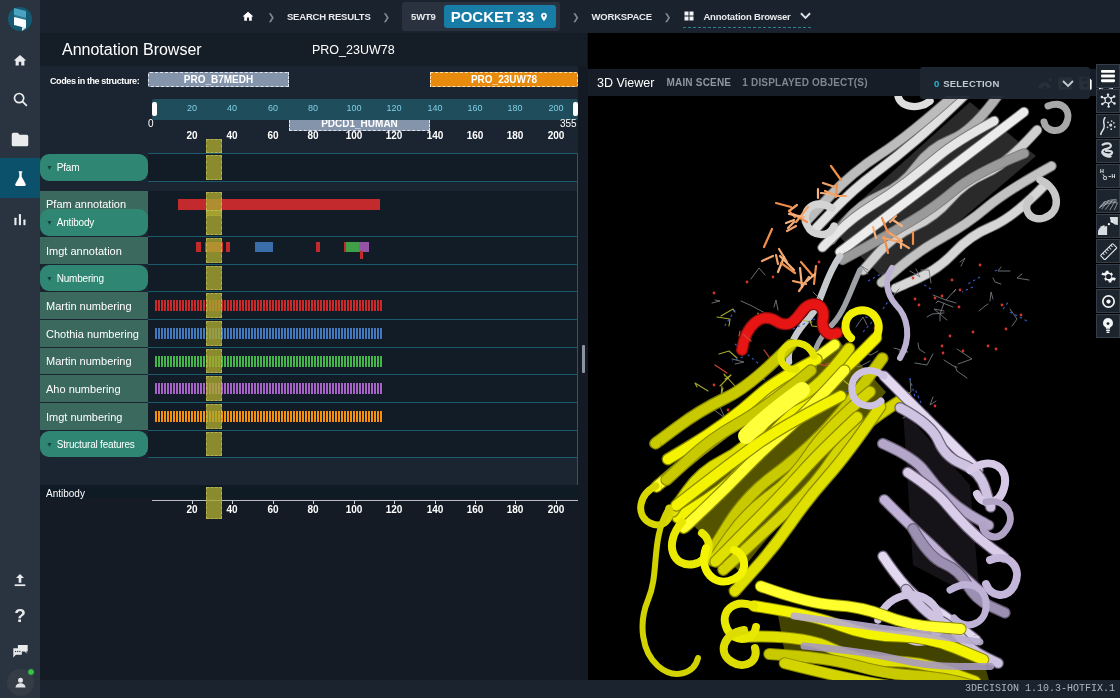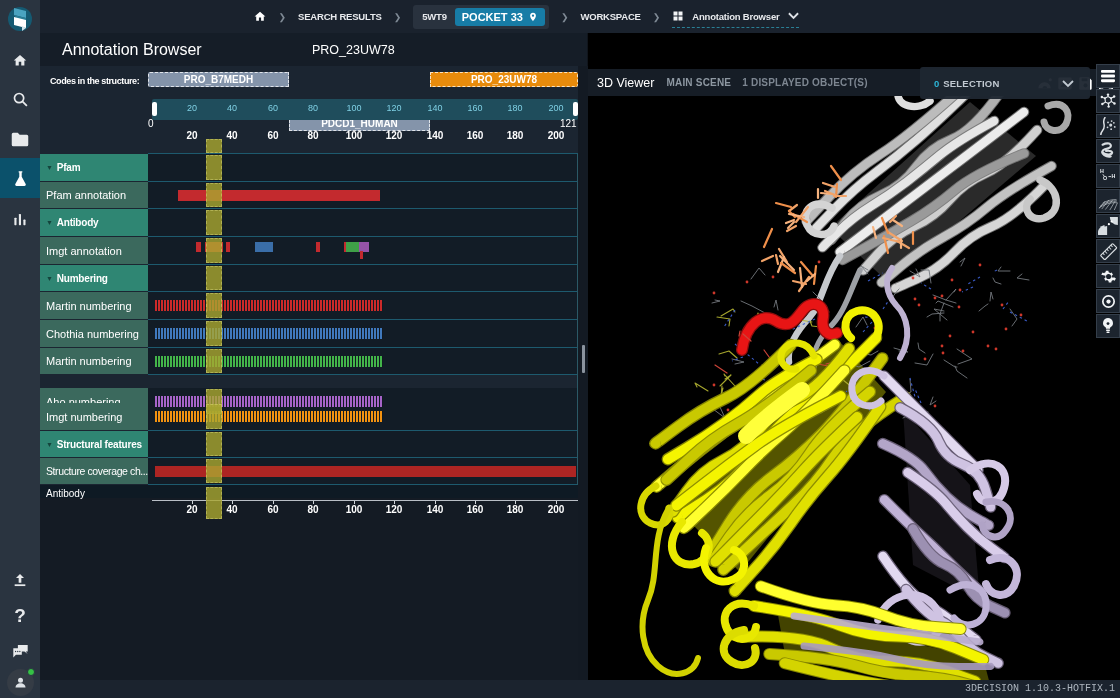--- a/index.html
+++ b/index.html
@@ -6,39 +6,39 @@
   html,body { width:1120px; height:698px; overflow:hidden; background:#000; font-family:"Liberation Sans", sans-serif; }
   .abs { position:absolute; }
   #app { position:relative; width:1120px; height:698px; background:#10151c; overflow:hidden; }
   #sidebar { left:0; top:0; width:40px; height:698px; background:#2a3440; z-index:30; }
   .sideicon { left:0; width:40px; height:40px; display:flex; align-items:center; justify-content:center; }
   .sideicon.active { background:#0b516b; }
   #topbar { left:40px; top:0; width:1080px; height:33px; background:#1a222d; display:flex; align-items:center; justify-content:center; padding-right:108px; z-index:20; }
   .crumb { color:#e8eaed; font-size:9.5px; font-weight:bold; letter-spacing:-.2px; }
   .chev { color:#7f8a95; margin:0 12px; font-size:9px; }
   #pillgroup { background:#29323e; border-radius:3px; display:flex; align-items:center; padding:3px 4px 3px 9px; }
-  #pocketbtn { background:#177ca6; color:#fff; border-radius:3px; padding:3px 7px; margin-left:8px; font-size:11px; font-weight:bold; display:flex; align-items:center; }
+  #pocketbtn { background:#177ca6; color:#fff; border-radius:3px; padding:3px 7px; margin-left:8px; font-size:15px; font-weight:bold; display:flex; align-items:center; }
   #lpanel { left:40px; top:33px; width:547px; height:665px; background:#1b2531; z-index:5; }
   #lphead { position:absolute; left:0; top:0; width:547px; height:33px; background:#151d27; }
   #lphead .t1 { position:absolute; left:22px; top:8px; font-size:16px; color:#fff; }
   #lphead .t2 { position:absolute; left:272px; top:10px; font-size:12.5px; color:#fff; }
   .codeslabel { left:10px; top:43px; font-size:9px; letter-spacing:-.4px; font-weight:bold; color:#fff; }
   .codeseg { top:39px; height:15px; font-size:10px; font-weight:bold; color:#fff; display:flex; align-items:center; justify-content:center; border:1px dashed rgba(255,255,255,.75); }
   .seg1 { left:108px; width:141px; background:#8494aa; border-radius:2px 0 0 2px; }
   .seg2 { left:249px; width:141px; background:#8494aa;margin-top:44px; }
   .seg3 { left:390px; width:148px; background:#e88b0c; border-radius:0 2px 2px 0; }
   #slider { left:112px; top:66px; width:426px; height:21px; background:#1f4d5c; border-radius:2px; }
   .stick { position:absolute; top:4px; font-size:9px; color:#7fd0e4; transform:translateX(-50%); }
   .shandle { position:absolute; top:3px; width:5px; height:14px; background:#fff; border-radius:2px; }
   .szero { left:108px; top:85px; font-size:10px; color:#fff; }
   .smax { left:520px; top:85px; font-size:10px; color:#fff; }
   .rlab { position:absolute; font-size:10px; font-weight:bold; color:#fff; transform:translateX(-50%); }
   .trow { position:absolute; left:0; width:538px; height:28px; }
   .tlabel { position:absolute; left:0; top:0; width:108px; bottom:1px; display:flex; align-items:center; padding-left:6px; font-size:11px; color:#fff; white-space:nowrap; overflow:hidden; }
-  .hrow .tlabel { background:#2f8673; font-weight:bold; font-size:10px; letter-spacing:-.2px; }
+  .hrow .tlabel { background:#2f8673; font-weight:normal; font-size:10px; letter-spacing:-.2px;border-radius:9px; }
   .drow .tlabel { background:#3b695d; }
   .tcontent { position:absolute; left:108px; top:0; width:430px; height:28px; background:#121c26; border-bottom:1px solid #1d5a6e; }
   .bar { position:absolute; }
   .yband { position:absolute; left:58px; width:16px; background:rgba(170,168,48,.8); border:1px dashed rgba(225,225,130,.45); z-index:6; }
   #rpanel { left:588px; top:33px; width:532px; height:647px; background:#000; z-index:4; }
   #rphead { left:588px; top:33px; width:532px; height:27px; background:#161d26; display:flex; align-items:center; z-index:10;margin-top:36px; }
   #rphead .h1 { color:#fff; font-size:12.5px; margin-left:9px; }
   #rphead .h2 { color:#8e98a2; font-size:10px; font-weight:bold; letter-spacing:.2px; margin-left:12px; }
   #rphead .h3 { color:#7d8691; font-size:10px; font-weight:bold; letter-spacing:.2px; margin-left:11px; }
   #selbox { left:920px; top:67px; width:170px; height:32px; background:rgba(30,38,49,.96); border-radius:3px; z-index:12; display:flex; align-items:center; }
@@ -70,39 +70,39 @@
         <span class="stick" style="left:202px">100</span>
         <span class="stick" style="left:242px">120</span>
         <span class="stick" style="left:283px">140</span>
         <span class="stick" style="left:323px">160</span>
         <span class="stick" style="left:363px">180</span>
         <span class="stick" style="left:404px">200</span>
         <span class="shandle" style="left:0px"></span>
         <span class="shandle" style="right:0px"></span>
       </div>
     <div class="szero abs">0</div>
-    <div class="smax abs">121</div>
+    <div class="smax abs">355</div>
     <span class="rlab" style="left:152px;top:97px">20</span>
       <span class="rlab" style="left:192px;top:97px">40</span>
       <span class="rlab" style="left:233px;top:97px">60</span>
       <span class="rlab" style="left:273px;top:97px">80</span>
       <span class="rlab" style="left:314px;top:97px">100</span>
       <span class="rlab" style="left:354px;top:97px">120</span>
       <span class="rlab" style="left:395px;top:97px">140</span>
       <span class="rlab" style="left:435px;top:97px">160</span>
       <span class="rlab" style="left:475px;top:97px">180</span>
       <span class="rlab" style="left:516px;top:97px">200</span>
     <div style="position:absolute;left:108px;top:120px;width:430px;height:1px;background:#1d5a6e"></div>
     <div class="trow hrow" style="top:121px;height:28px">
         <div class="tlabel"><span style="color:#14443c;font-size:7px;margin-right:4px">▼</span>Pfam</div>
         <div class="tcontent" style="height:28px">
           <div class="yband" style="top:1px;height:25px"></div>
         </div>
       </div>
-    <div class="trow drow" style="top:149px;height:27px">
+    <div class="trow drow" style="top:158px;height:27px">
         <div class="tlabel">Pfam annotation</div>
         <div class="tcontent" style="height:27px">
           <div class="bar" style="left:30px;width:202px;top:8px;height:11px;background:#c32a2e;z-index:1"></div>
           <div class="yband" style="top:1px;height:24px"></div>
         </div>
       </div>
     <div class="trow hrow" style="top:176px;height:28px">
         <div class="tlabel"><span style="color:#14443c;font-size:7px;margin-right:4px">▼</span>Antibody</div>
         <div class="tcontent" style="height:28px">
           <div class="yband" style="top:1px;height:25px"></div>
@@ -143,44 +143,37 @@
           <div class="yband" style="top:1px;height:25px"></div>
         </div>
       </div>
     <div class="trow drow" style="top:315px;height:27px">
         <div class="tlabel">Martin numbering</div>
         <div class="tcontent" style="height:27px">
           <div class="bar" style="left:7px;width:228px;top:8px;height:11px;background:repeating-linear-gradient(90deg,#43b54a 0px,#43b54a 2px,rgba(0,0,0,.12) 2px,rgba(0,0,0,.12) 3px);z-index:1"></div>
           <div class="yband" style="top:1px;height:24px"></div>
         </div>
       </div>
-    <div class="trow drow" style="top:355px;height:28px">
+    <div class="trow drow" style="top:342px;height:28px">
         <div class="tlabel">Aho numbering</div>
         <div class="tcontent" style="height:28px">
           <div class="bar" style="left:7px;width:228px;top:8px;height:11px;background:repeating-linear-gradient(90deg,#a664c9 0px,#a664c9 2px,rgba(0,0,0,.12) 2px,rgba(0,0,0,.12) 3px);z-index:1"></div>
           <div class="yband" style="top:1px;height:25px"></div>
         </div>
       </div>
     <div class="trow drow" style="top:370px;height:28px">
         <div class="tlabel">Imgt numbering</div>
         <div class="tcontent" style="height:28px">
           <div class="bar" style="left:7px;width:228px;top:8px;height:11px;background:repeating-linear-gradient(90deg,#f29211 0px,#f29211 2px,rgba(0,0,0,.12) 2px,rgba(0,0,0,.12) 3px);z-index:1"></div>
           <div class="yband" style="top:1px;height:25px"></div>
         </div>
       </div>
     <div class="trow hrow" style="top:398px;height:27px">
         <div class="tlabel"><span style="color:#14443c;font-size:7px;margin-right:4px">▼</span>Structural features</div>
         <div class="tcontent" style="height:27px">
-          <div class="yband" style="top:1px;height:24px"></div>
-        </div>
-      </div>
-    <div class="trow drow" style="top:425px;height:27px">
-        <div class="tlabel" style="letter-spacing:-.4px;font-size:10.5px">Structure coverage ch...</div>
-        <div class="tcontent" style="height:27px">
-          <div class="bar" style="left:7px;width:421px;top:8px;height:11px;background:#ad2523;z-index:1"></div>
           <div class="yband" style="top:1px;height:24px"></div>
         </div>
       </div>
     <div style="position:absolute;left:0;top:452px;width:547px;height:13px;background:#0e1a24"></div>
     <div style="position:absolute;left:0;top:465px;width:547px;height:182px;background:#141b24"></div>
     <div id="protvista" class="abs" style="left:6px;top:455px;font-size:10px;color:#fff">Antibody</div>
     <div style="position:absolute;left:537px;top:121px;width:1px;height:331px;background:#2b5966"></div>
     <div style="position:absolute;left:112px;top:467px;width:426px;height:1px;background:#b9bfc6"></div>
     <span class="rlab" style="left:152px;top:471px">20</span>
       <span style="position:absolute;left:152px;top:468px;width:1px;height:3px;background:#cfd4d9"></span>

